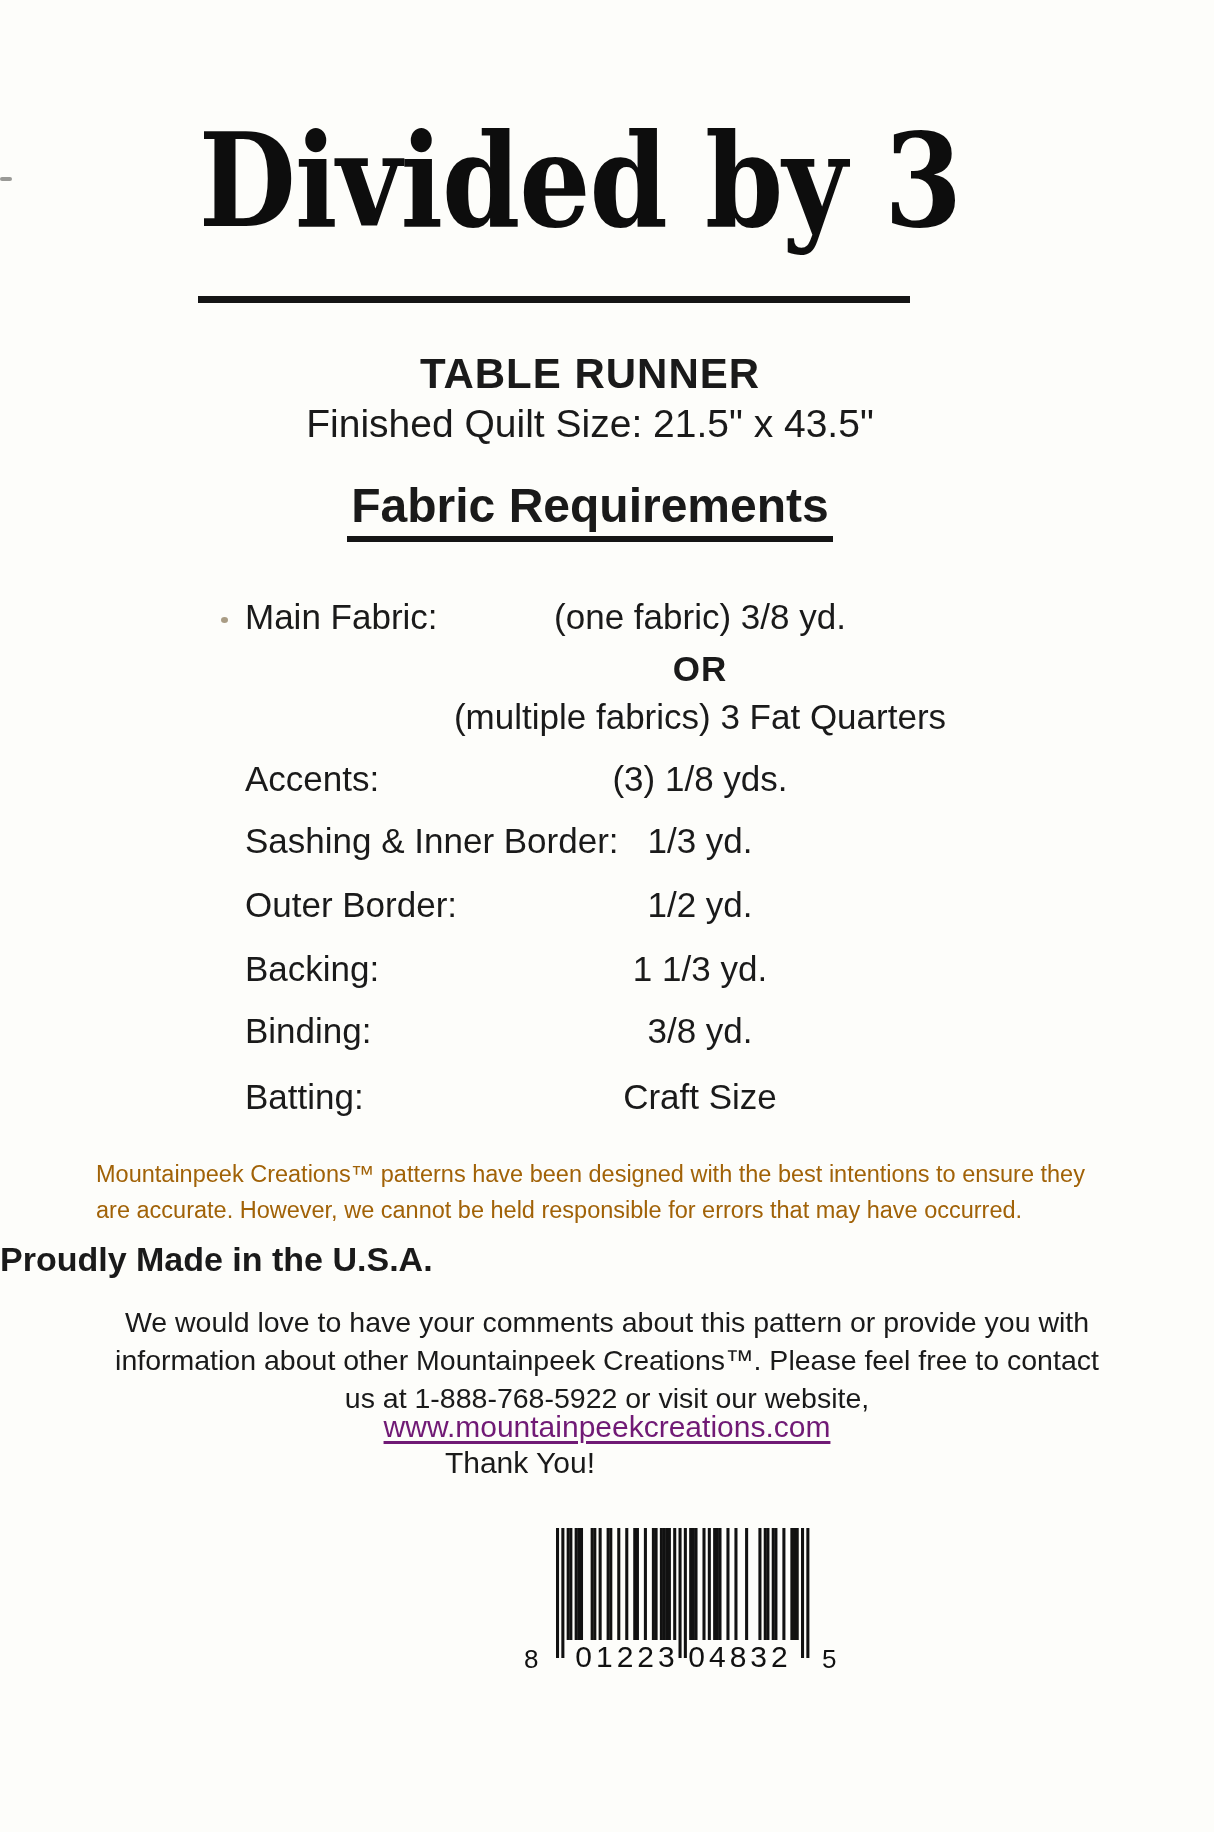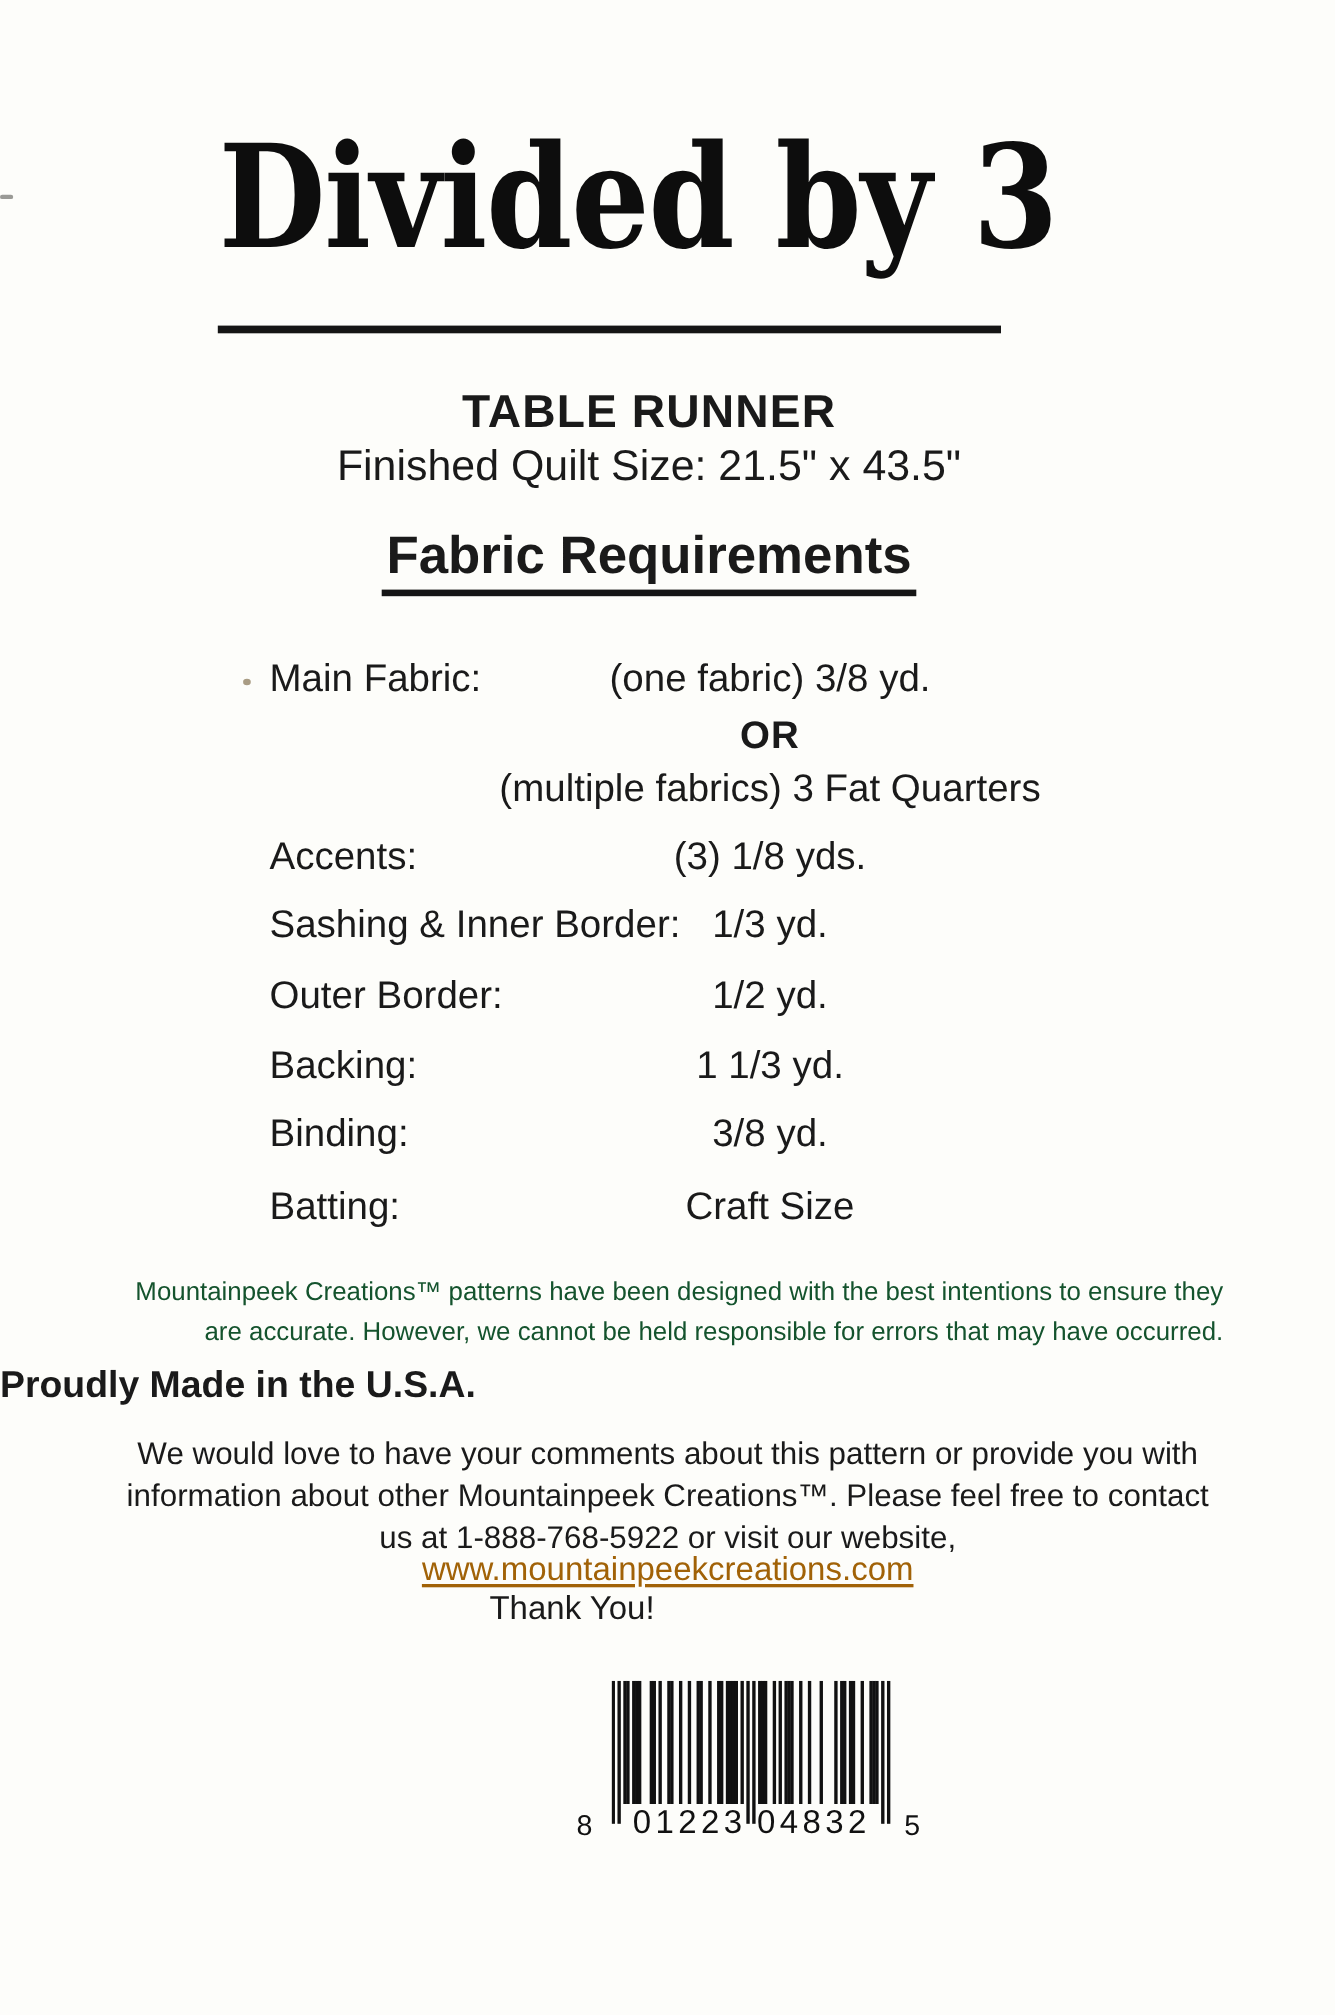--- a/index.html
+++ b/index.html
@@ -48,29 +48,29 @@
   .req{top:585px;left:0;width:977px;height:540px;}
   .req-row{position:absolute;left:0;width:1214px;font-size:35px;}
   .req-label{position:absolute;left:245px;white-space:nowrap;}
   .req-value{position:absolute;left:480px;width:440px;text-align:center;white-space:nowrap;}
   .req-row.r-or .req-value{font-weight:700;letter-spacing:1px;}
   .req-row.r-multi .req-value{left:420px;width:560px;}
 
   .disclaimer{
     top:1156px;left:96px;width:1016px;
     font-size:23.5px;line-height:1.55;
-    text-align:right;color:#14532d;
+    text-align:left;color:#a16207;
   }
   .made-in{top:1240px;font-size:34px;font-weight:700;left:0;width:1200px;text-align:left;}
   .contact{
     top:1304px;left:110px;width:994px;
     font-size:28.5px;line-height:1.33;text-align:center;
   }
   .website{top:1410px;left:0;width:1214px;text-align:center;font-size:30px;}
-  .website a{color:#a16207;text-decoration:underline;text-underline-offset:4px;text-decoration-thickness:2.5px;}
+  .website a{color:#701a75;text-decoration:underline;text-underline-offset:4px;text-decoration-thickness:2.5px;}
   .thanks{top:1446px;left:0;width:1040px;text-align:center;font-size:30px;}
 
   
   .barcode{top:1528px;left:556px;width:253px;height:160px;}
   .barcode-bars{position:absolute;left:0;top:0;}
   .bc-digit{
     position:absolute;top:112px;
     font-size:30px;letter-spacing:4px;
     color:#111;white-space:nowrap;
   }

